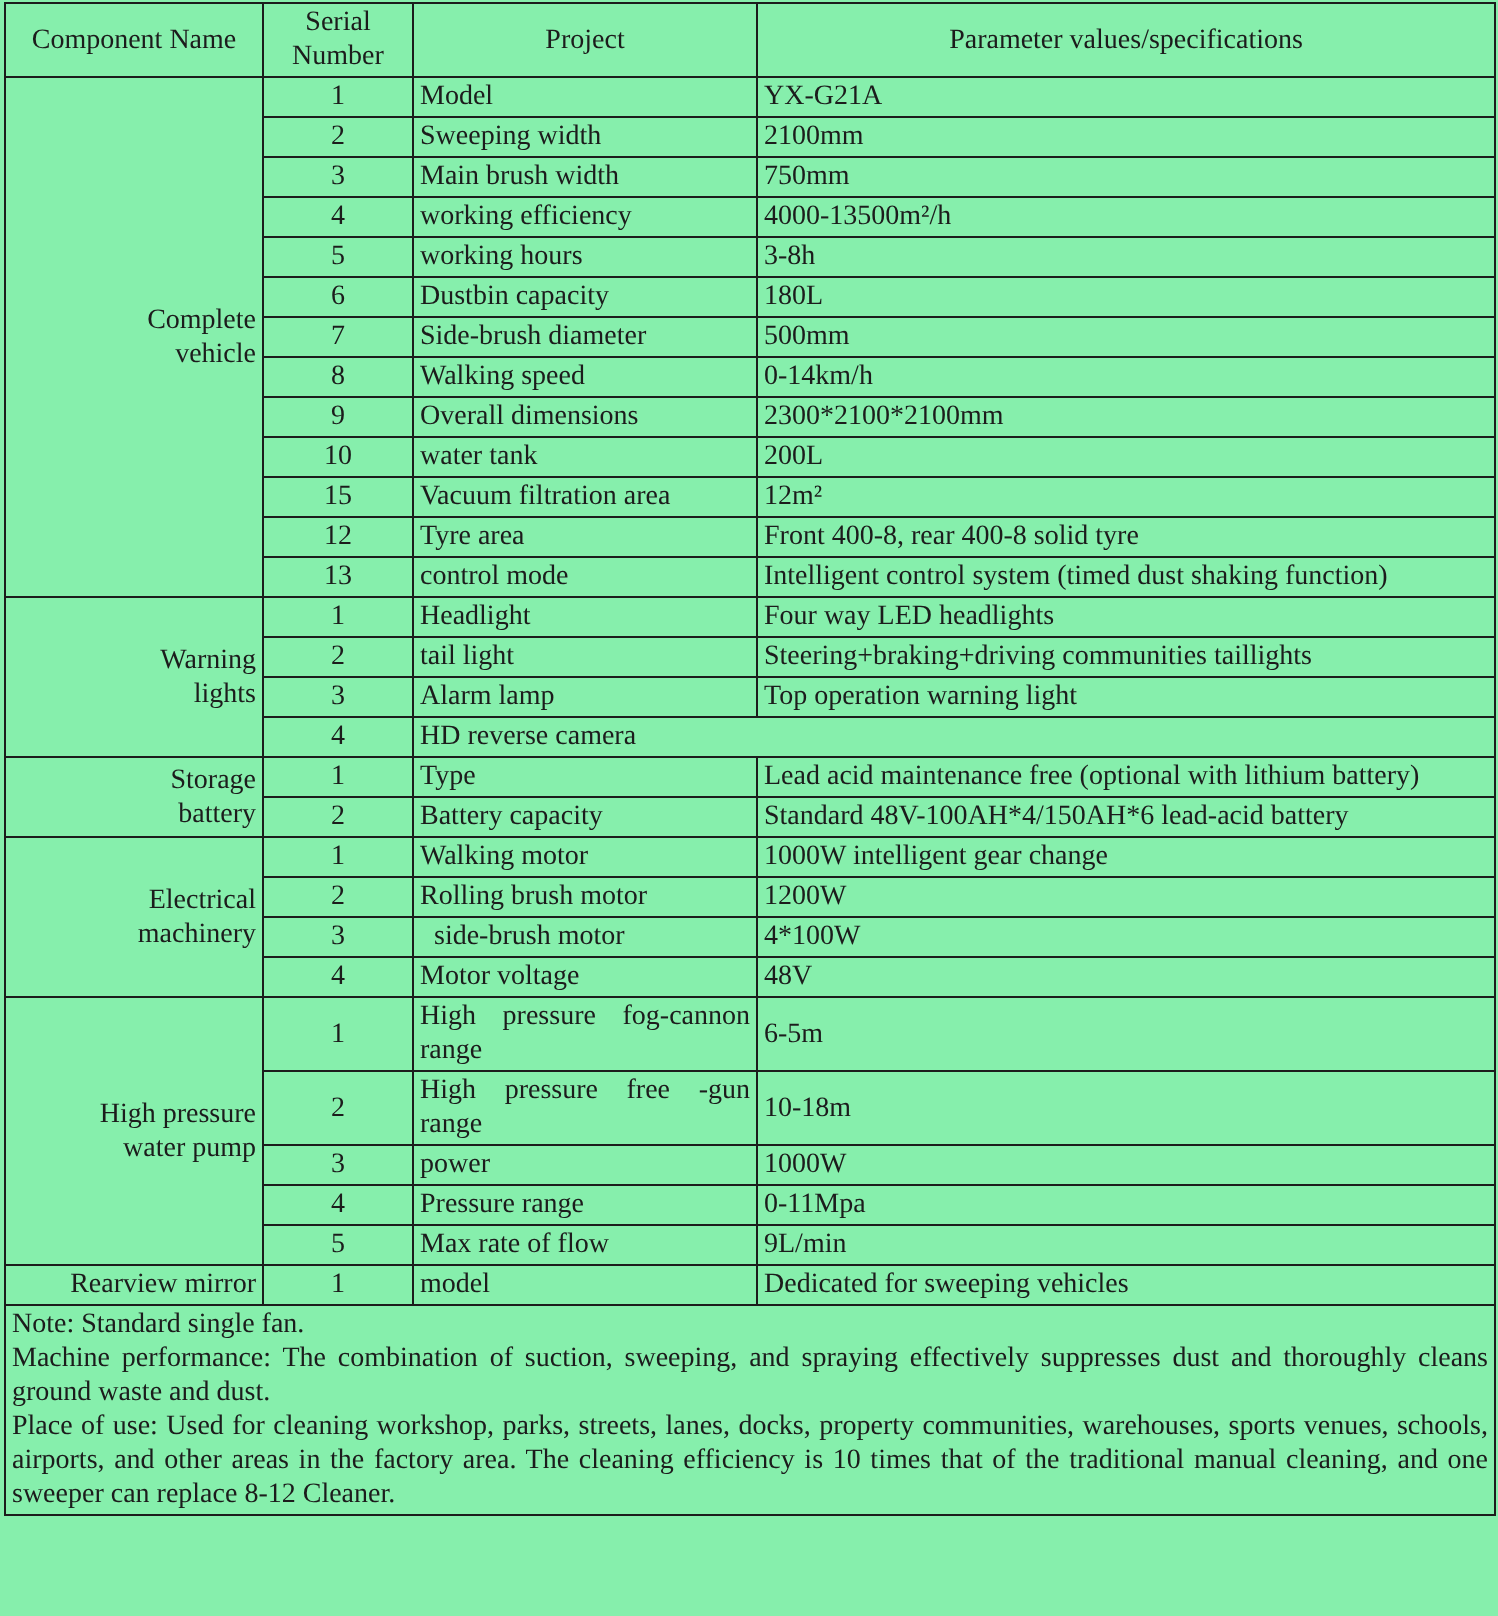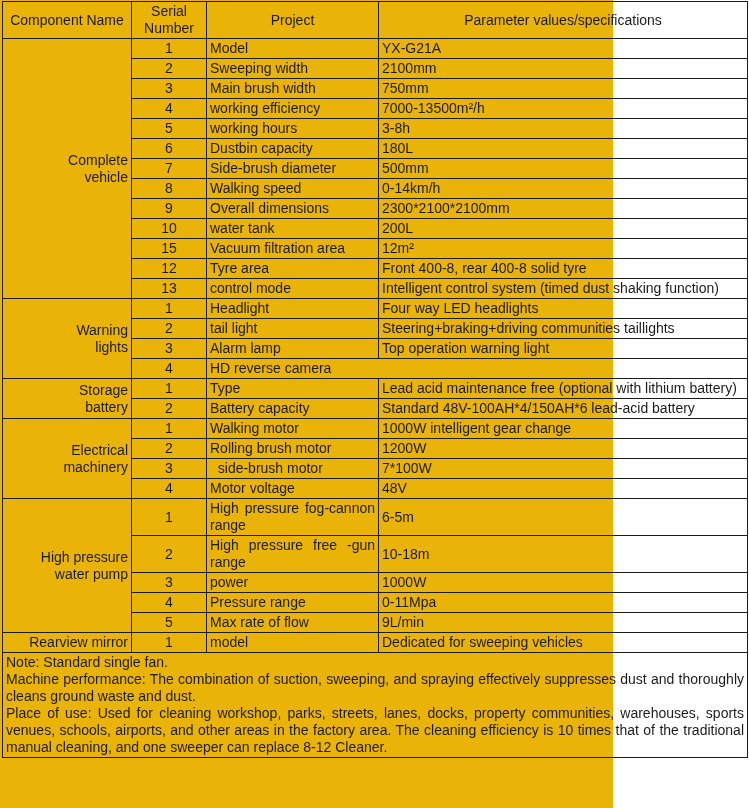--- a/index.html
+++ b/index.html
@@ -2,27 +2,27 @@
 <html><head>
 <meta charset="utf-8">
 <style>
   html, body {
     margin: 0;
     padding: 0;
     background: #ffffff;
     width: 749px;
   }
   .page {
-    width: 613px;
+    width: 749px;
     height: 808px;
     box-sizing: border-box;
     padding: 1px 2px;
-    font-family: Liberation Sans, sans-serif;
+    font-family: Liberation Serif, serif;
     color: #1c1c1c;
-    background: #eab308;
+    background: #86efac;
   }
   table.spec {
     border-collapse: collapse;
     table-layout: fixed;
     width: 745px;
   }
   table.spec th, table.spec td {
     border: 1px solid #1c1c1c;
     font-weight: normal;
     font-size: 14px;
@@ -80,21 +80,21 @@
           <td class="param">2100mm</td>
         </tr>
         <tr>
           <td class="serial">3</td>
           <td class="project">Main brush width</td>
           <td class="param">750mm</td>
         </tr>
         <tr>
           <td class="serial">4</td>
           <td class="project">working efficiency</td>
-          <td class="param">7000-13500m²/h</td>
+          <td class="param">4000-13500m²/h</td>
         </tr>
         <tr>
           <td class="serial">5</td>
           <td class="project">working hours</td>
           <td class="param">3-8h</td>
         </tr>
         <tr>
           <td class="serial">6</td>
           <td class="project">Dustbin capacity</td>
           <td class="param">180L</td>
@@ -175,21 +175,21 @@
           <td class="param">1000W intelligent gear change</td>
         </tr>
         <tr>
           <td class="serial">2</td>
           <td class="project">Rolling brush motor</td>
           <td class="param">1200W</td>
         </tr>
         <tr>
           <td class="serial">3</td>
           <td class="project">&nbsp;&nbsp;side-brush motor</td>
-          <td class="param">7*100W</td>
+          <td class="param">4*100W</td>
         </tr>
         <tr>
           <td class="serial">4</td>
           <td class="project">Motor voltage</td>
           <td class="param">48V</td>
         </tr>
         <tr>
           <th class="comp" rowspan="5">High pressure
 water pump</th>
           <td class="serial">1</td>

